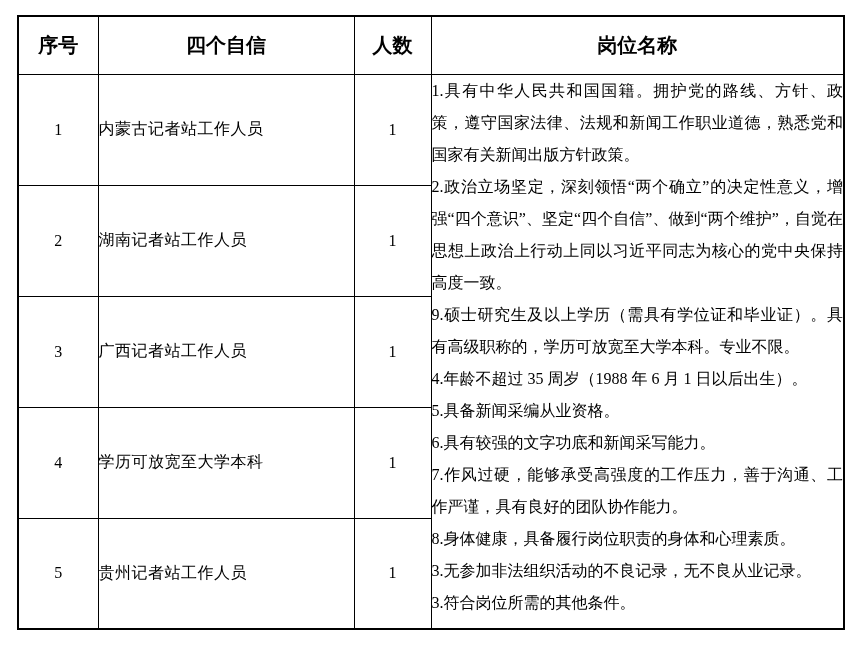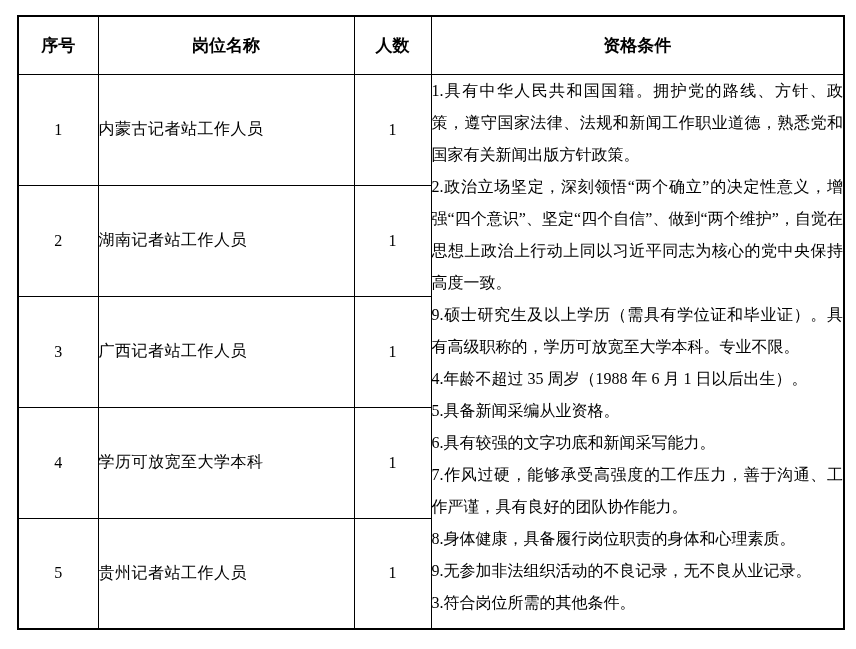--- a/index.html
+++ b/index.html
@@ -31,21 +31,21 @@
   }
   col.c-index { width: 80px; }
   col.c-position { width: 256px; }
   col.c-count { width: 77px; }
   col.c-qual { width: 413px; }
 
   table.jobs thead th {
     height: 58px;
     font-family: "Liberation Sans", "DejaVu Sans", sans-serif;
     font-weight: bold;
-    font-size: 17px;
+    font-size: 20px;
     text-align: center;
     vertical-align: middle;
   }
   table.jobs tbody tr { height: 111px; }
   td.cell-center {
     text-align: center;
     vertical-align: middle;
     font-size: 16px;
   }
   td.cell-position {
@@ -72,40 +72,40 @@
   <table class="jobs">
     <colgroup>
       <col class="c-index">
       <col class="c-position">
       <col class="c-count">
       <col class="c-qual">
     </colgroup>
     <thead>
       <tr>
         <th>序号</th>
+        <th>四个自信</th>
+        <th>人数</th>
         <th>岗位名称</th>
-        <th>人数</th>
-        <th>资格条件</th>
       </tr>
     </thead>
     <tbody>
       <tr>
         <td class="cell-center">1</td>
         <td class="cell-position">内蒙古记者站工作人员</td>
         <td class="cell-center">1</td>
         <td class="cell-qual" rowspan="5">
           <p>1.具有中华人民共和国国籍。拥护党的路线、方针、政策，遵守国家法律、法规和新闻工作职业道德，熟悉党和国家有关新闻出版方针政策。</p>
           <p>2.政治立场坚定，深刻领悟“两个确立”的决定性意义，增强“四个意识”、坚定“四个自信”、做到“两个维护”，自觉在思想上政治上行动上同以习近平同志为核心的党中央保持高度一致。</p>
           <p>9.硕士研究生及以上学历（需具有学位证和毕业证）。具有高级职称的，学历可放宽至大学本科。专业不限。</p>
           <p>4.年龄不超过 35 周岁（1988 年 6 月 1 日以后出生）。</p>
           <p>5.具备新闻采编从业资格。</p>
           <p>6.具有较强的文字功底和新闻采写能力。</p>
           <p>7.作风过硬，能够承受高强度的工作压力，善于沟通、工作严谨，具有良好的团队协作能力。</p>
           <p>8.身体健康，具备履行岗位职责的身体和心理素质。</p>
-          <p>9.无参加非法组织活动的不良记录，无不良从业记录。</p>
+          <p>3.无参加非法组织活动的不良记录，无不良从业记录。</p>
           <p>3.符合岗位所需的其他条件。</p>
         </td>
       </tr>
       <tr>
         <td class="cell-center">2</td>
         <td class="cell-position">湖南记者站工作人员</td>
         <td class="cell-center">1</td>
       </tr>
       <tr>
         <td class="cell-center">3</td>

